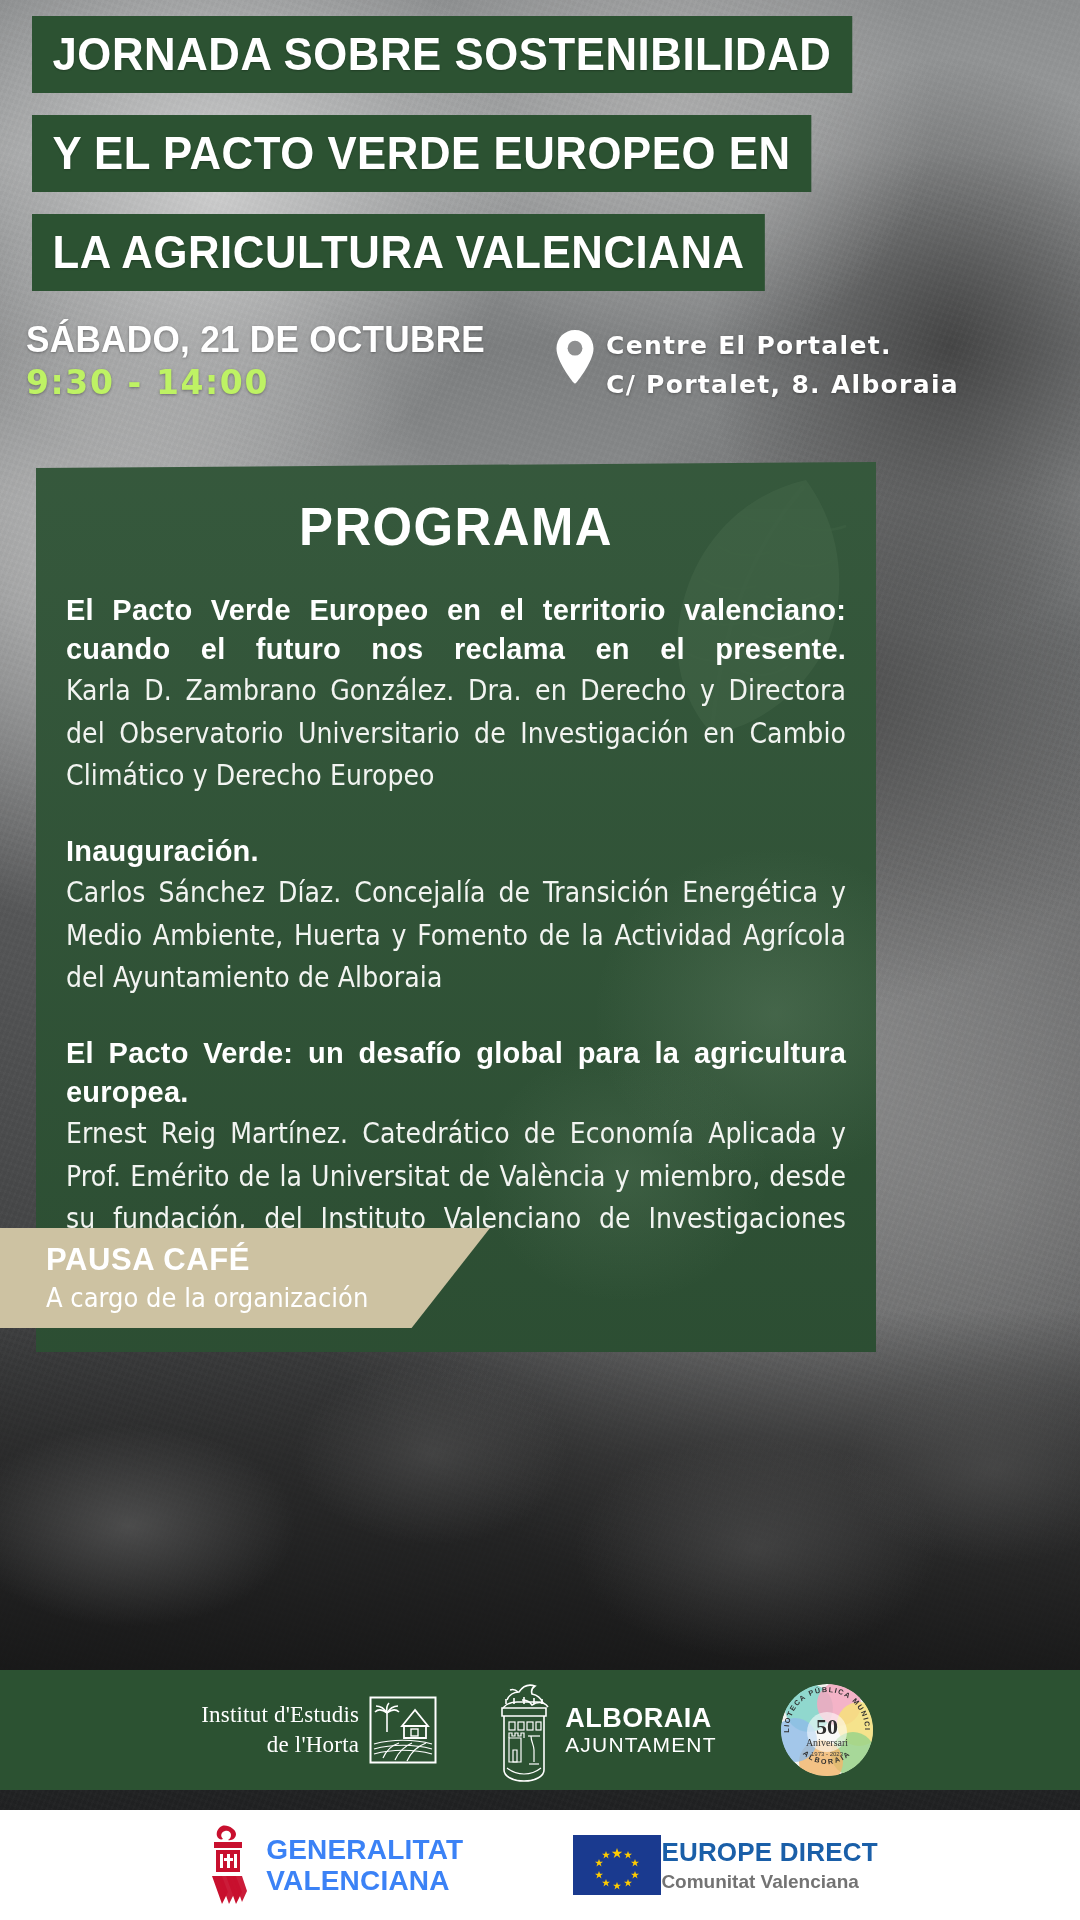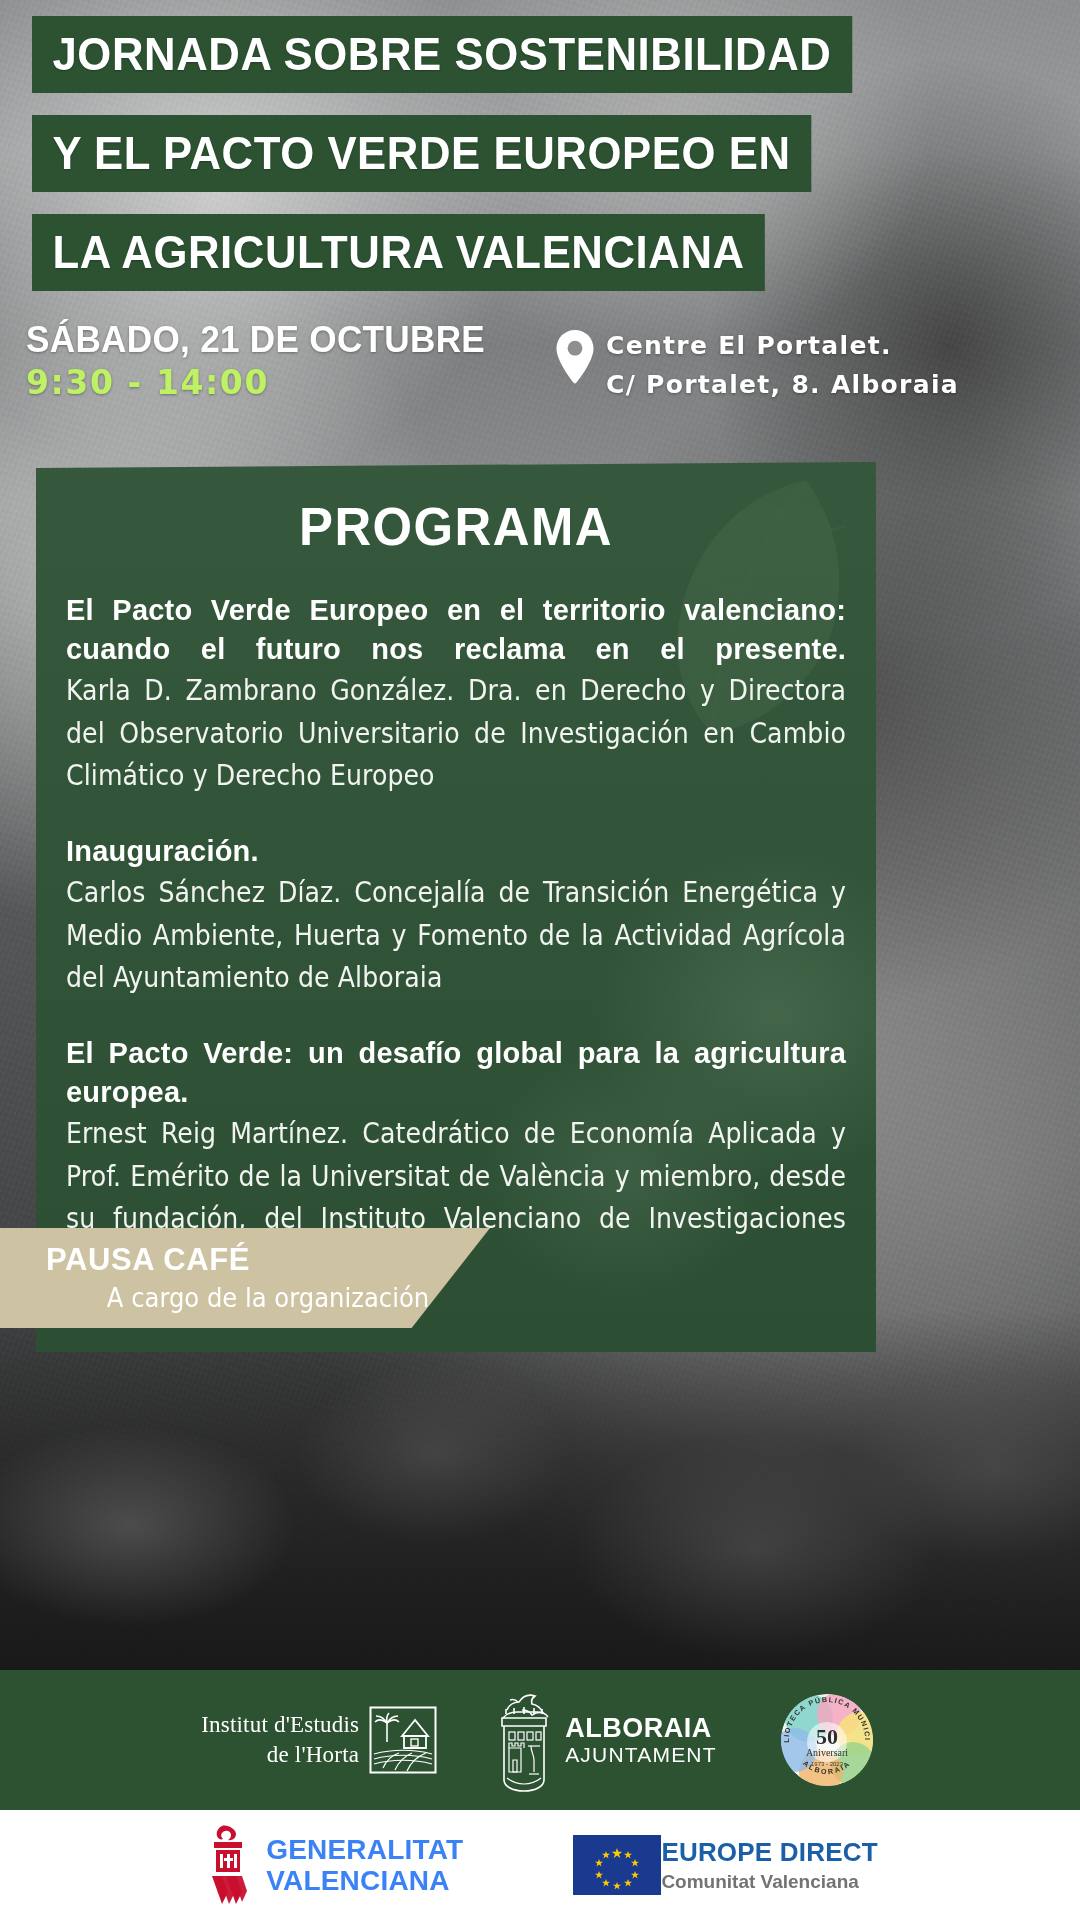--- a/index.html
+++ b/index.html
@@ -233,29 +233,28 @@
     font-size: 31px;
     letter-spacing: .6px;
     margin: 0;
   }
   .pausa-sub {
     color: #ffffff;
     font-family: "DejaVu Sans Condensed", "DejaVu Sans", sans-serif;
     font-weight: 300;
     font-size: 27px;
     margin: 4px 0 0 0;
-    text-align: center;
   }
 
   
   .footer-green {
     position: absolute;
     left: 0; right: 0;
     top: 1670px;
-    height: 140px;
+    height: 120px;
     background: #2c5232;
     display: flex;
     align-items: center;
     justify-content: center;
     gap: 58px;
   }
   .logo-ieh {
     display: flex;
     align-items: center;
     gap: 10px;

